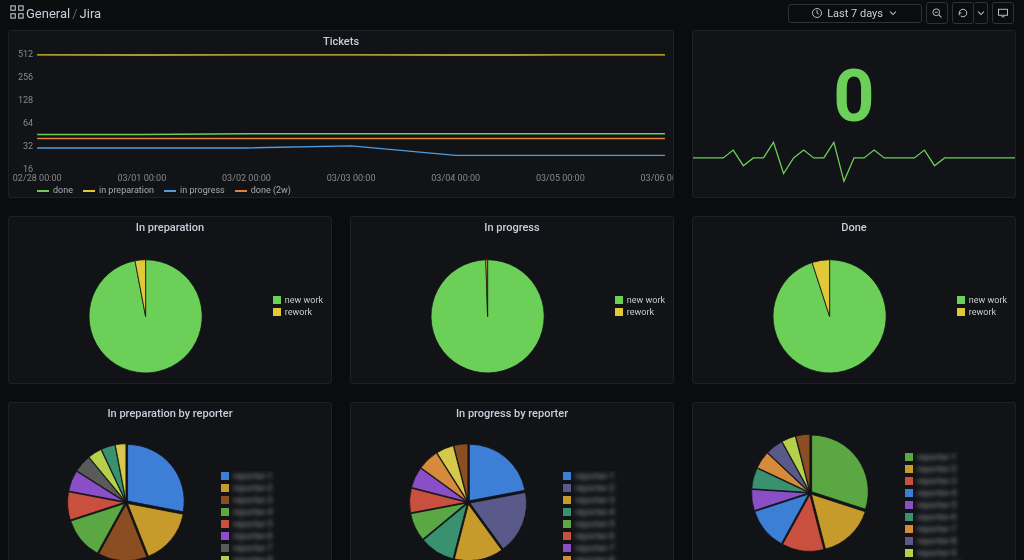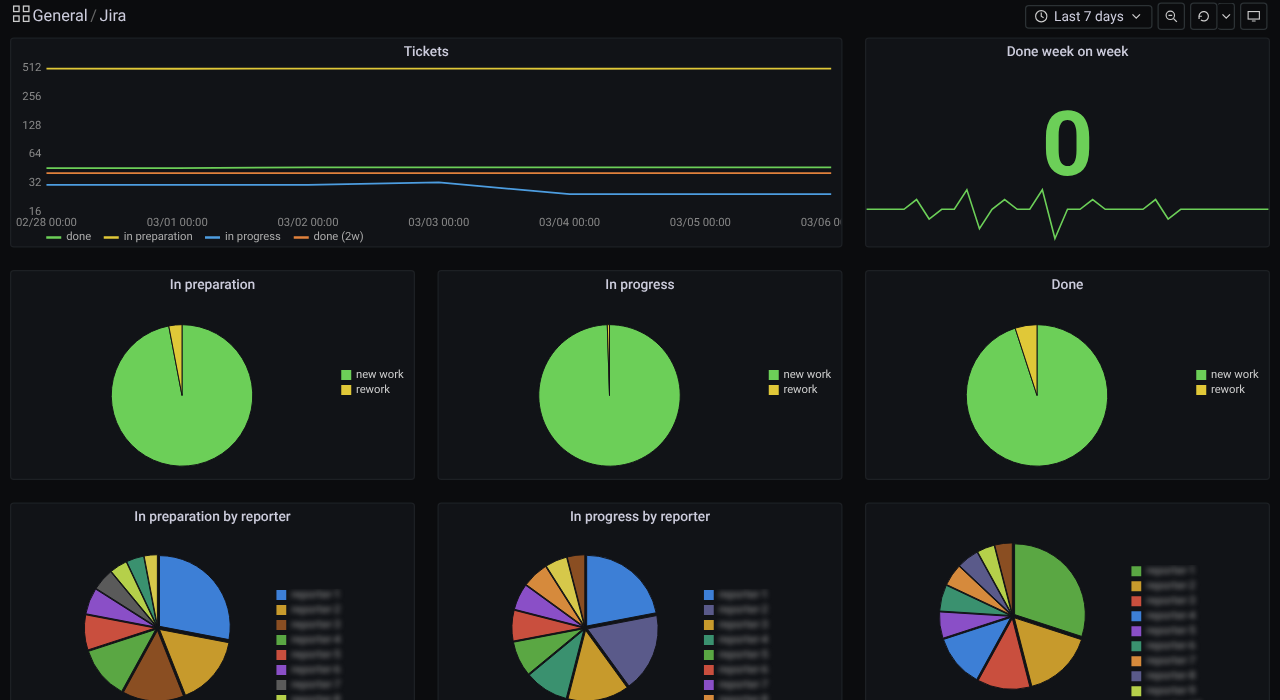--- a/index.html
+++ b/index.html
@@ -19,21 +19,21 @@
     padding: 4px 10px;
     height: 26px;
   }
   .breadcrumb { display: flex; align-items: center; gap: 2px; font-size: 13px; }
   .breadcrumb .grid-icon svg { width: 14px; height: 14px; }
   .breadcrumb .sep { color: #666; }
   .top-controls { display: flex; align-items: center; gap: 4px; }
   .time-picker {
     display: inline-flex; align-items: flex-start; gap: 4px;
     border: 1px solid #2c3235; border-radius: 3px;
-    padding: 2px 6px; font-size: 11px; color: #ccccdc;
+    padding: 2px 22px; font-size: 11px; color: #ccccdc;
   }
   .iconbtn {
     width: 22px; height: 22px;
     display: inline-flex; align-items: center; justify-content: center;
     border: 1px solid #2c3235; border-radius: 3px;
     color: #ccccdc;
     cursor: pointer;
   }
   .iconbtn svg, .time-picker svg { width: 12px; height: 12px; }
   .grid {
@@ -173,21 +173,20 @@
       <div class="ts-legend">
         <span class="sw-green">done</span>
         <span class="sw-yellow">in preparation</span>
         <span class="sw-blue">in progress</span>
         <span class="sw-orange">done (2w)</span>
       </div>
     </div>
   </div>
 
   <div class="panel">
-    <div class="panel-title">Done week on week</div>
     <div class="panel-body">
       <div class="bignum">0</div>
       <svg class="fill" viewBox="0 0 330 146" id="svg-wow">
           <path d="M0 118 L10.3125 118 L20.625 118 L30.9375 118 L41.25 110 L51.5625 126 L61.875 118 L72.1875 118 L82.5 102 L92.8125 134 L103.125 118 L113.4375 110 L123.75 118 L134.0625 118 L144.375 102 L154.6875 142 L165 118 L175.3125 118 L185.625 110 L195.9375 118 L206.25 118 L216.5625 118 L226.875 118 L237.1875 110 L247.5 126 L257.8125 118 L268.125 118 L278.4375 118 L288.75 118 L299.0625 118 L309.375 118 L319.6875 118 L330 118" fill="none" stroke="#6ccf58" stroke-width="1.3"></path>
         </svg>
     </div>
   </div>
 
   <div class="panel">
     <div class="panel-title">In preparation</div>

